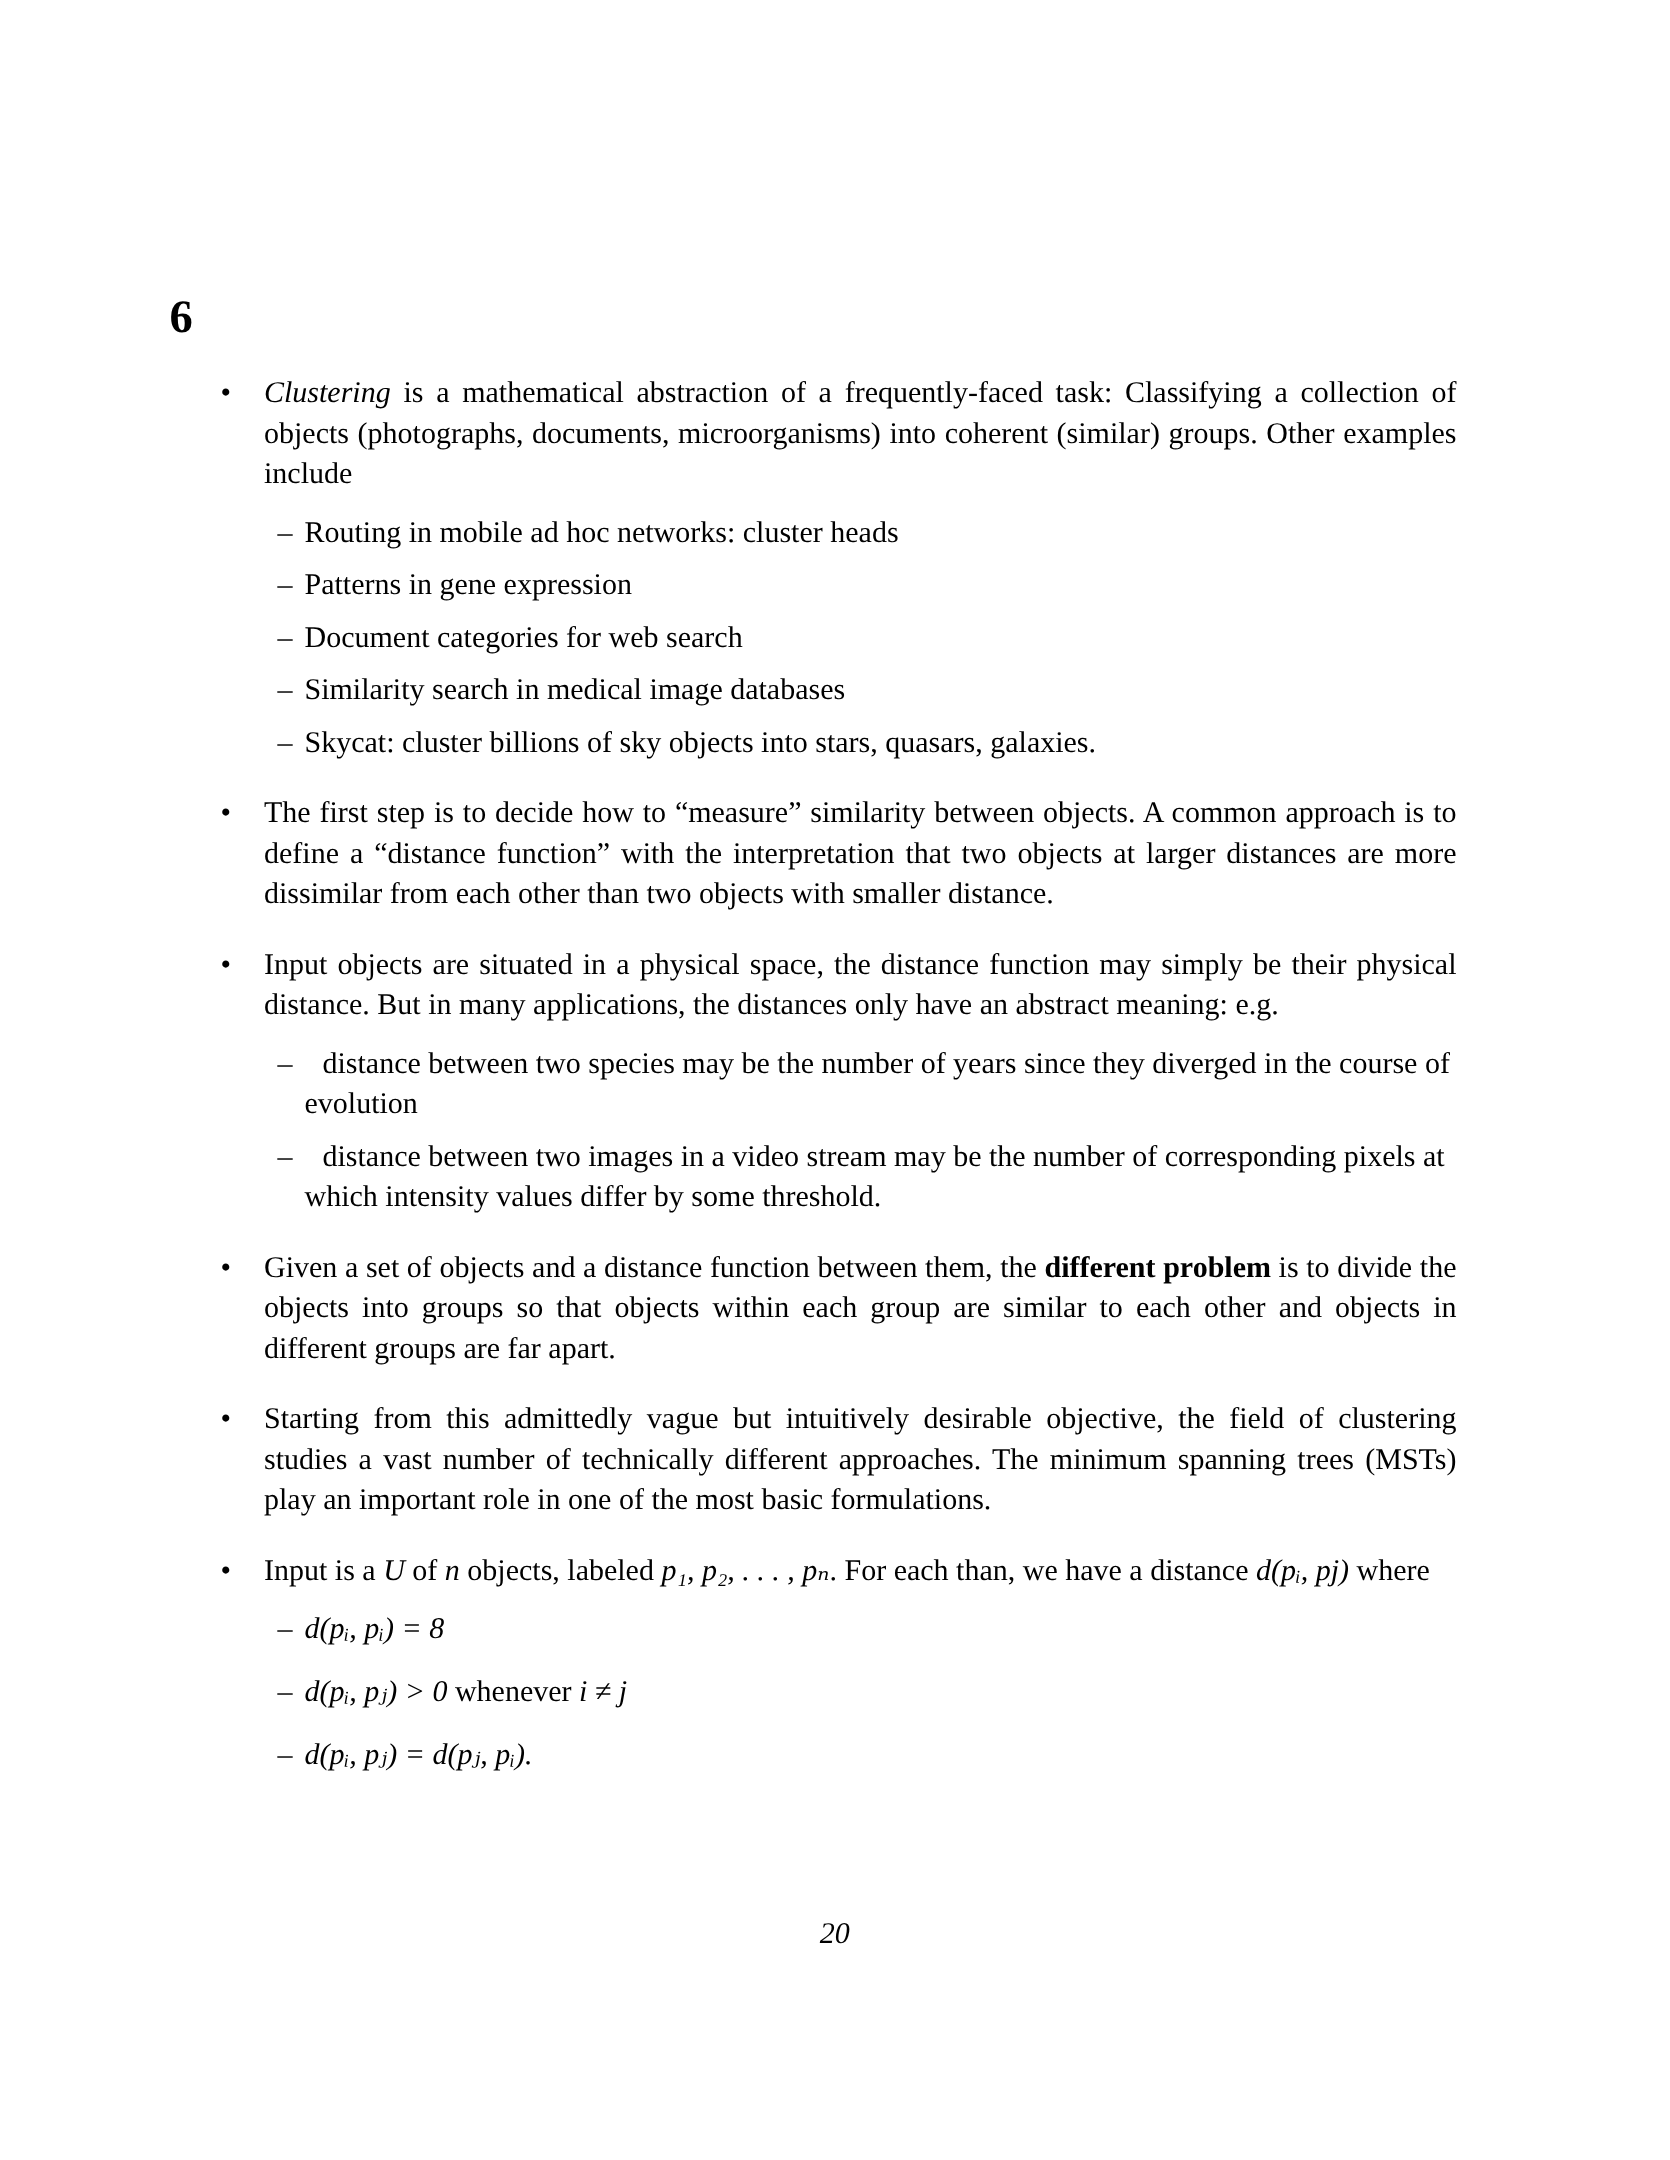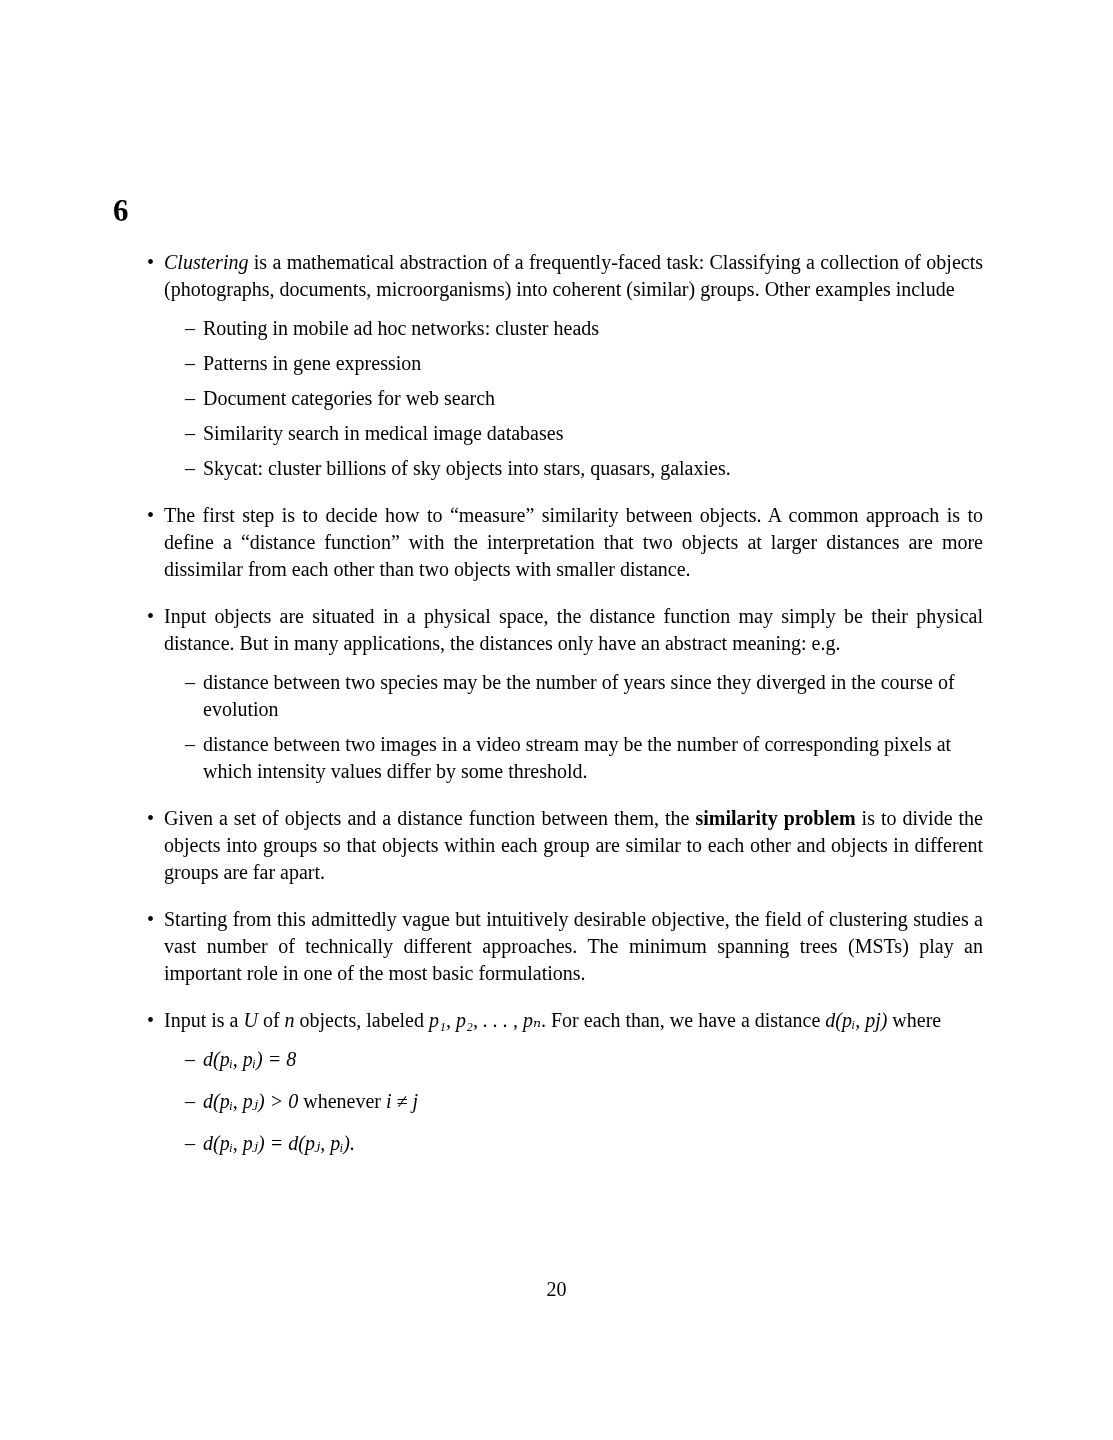--- a/index.html
+++ b/index.html
@@ -30,21 +30,21 @@
   li.item {
     position: relative;
     padding-left: 51px;
     margin-bottom: 20px;
   }
   li.item > .marker {
     position: absolute;
     left: 34px;
     top: 0;
   }
-  .para { margin: 0; text-align: justify; }
+  .para { margin: 12px; text-align: justify; }
   ul.sublist { margin-top: 12px; }
   li.subitem {
     position: relative;
     padding-left: 39px;
     margin-bottom: 8px;
   }
   li.subitem > .marker {
     position: absolute;
     left: 21px;
     top: 0;
@@ -52,20 +52,21 @@
   ul.mathlist li.subitem { margin-bottom: 15px; }
   .it { font-style: italic; }
   .bf { font-weight: bold; }
   .mi { font-style: italic; }
   .pagenum {
     position: absolute;
     left: 0;
     right: 0;
     top: 1276px;
     text-align: center;
+    font-style: italic;
   }
 </style>
 </head>
 <body>
 
 <div class="page">
 
   <h1 class="sec">
       <span class="num">6</span>
     </h1>
@@ -93,21 +94,21 @@
       <span class="marker">•</span>
       <p class="para"><span>Input objects are situated in a physical space, the distance function may simply be their physical distance. But in many applications, the distances only have an abstract meaning: e.g.</span></p>
       <ul class="sublist">
         <li class="subitem"><span class="marker">–</span><span class="para">distance between two species may be the number of years since they diverged in the course of evolution</span></li>
         <li class="subitem"><span class="marker">–</span><span class="para">distance between two images in a video stream may be the number of corresponding pixels at which intensity values differ by some threshold.</span></li>
       </ul>
     </li>
 
     <li class="item">
       <span class="marker">•</span>
-      <p class="para"><span>Given a set of objects and a distance function between them, the </span><span class="bf">similarity problem</span><span> is to divide the objects into groups so that objects within each group are similar to each other and objects in different groups are far apart.</span></p>
+      <p class="para"><span>Given a set of objects and a distance function between them, the </span><span class="bf">different problem</span><span> is to divide the objects into groups so that objects within each group are similar to each other and objects in different groups are far apart.</span></p>
     </li>
 
     <li class="item">
       <span class="marker">•</span>
       <p class="para"><span>Starting from this admittedly vague but intuitively desirable objective, the field of clustering studies a vast number of technically different approaches. The minimum spanning trees (MSTs) play an important role in one of the most basic formulations.</span></p>
     </li>
 
     <li class="item">
       <span class="marker">•</span>
       <p class="para"><span>Input is a </span><span class="mi">U</span><span> of </span><span class="mi">n</span><span> objects, labeled </span><span class="mi">p₁, p₂, . . . , pₙ</span><span>. For each than, we have a distance </span><span class="mi">d(pᵢ, pj)</span><span> where</span></p>

